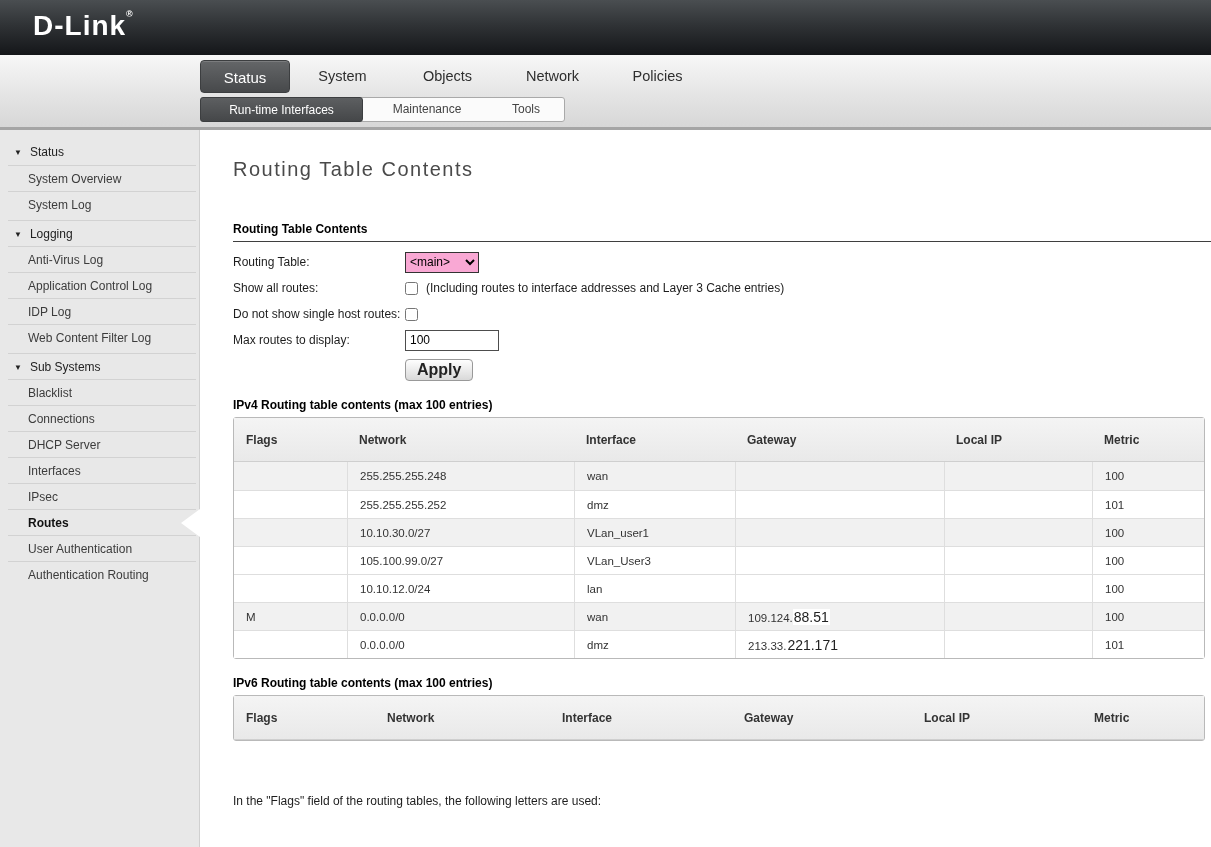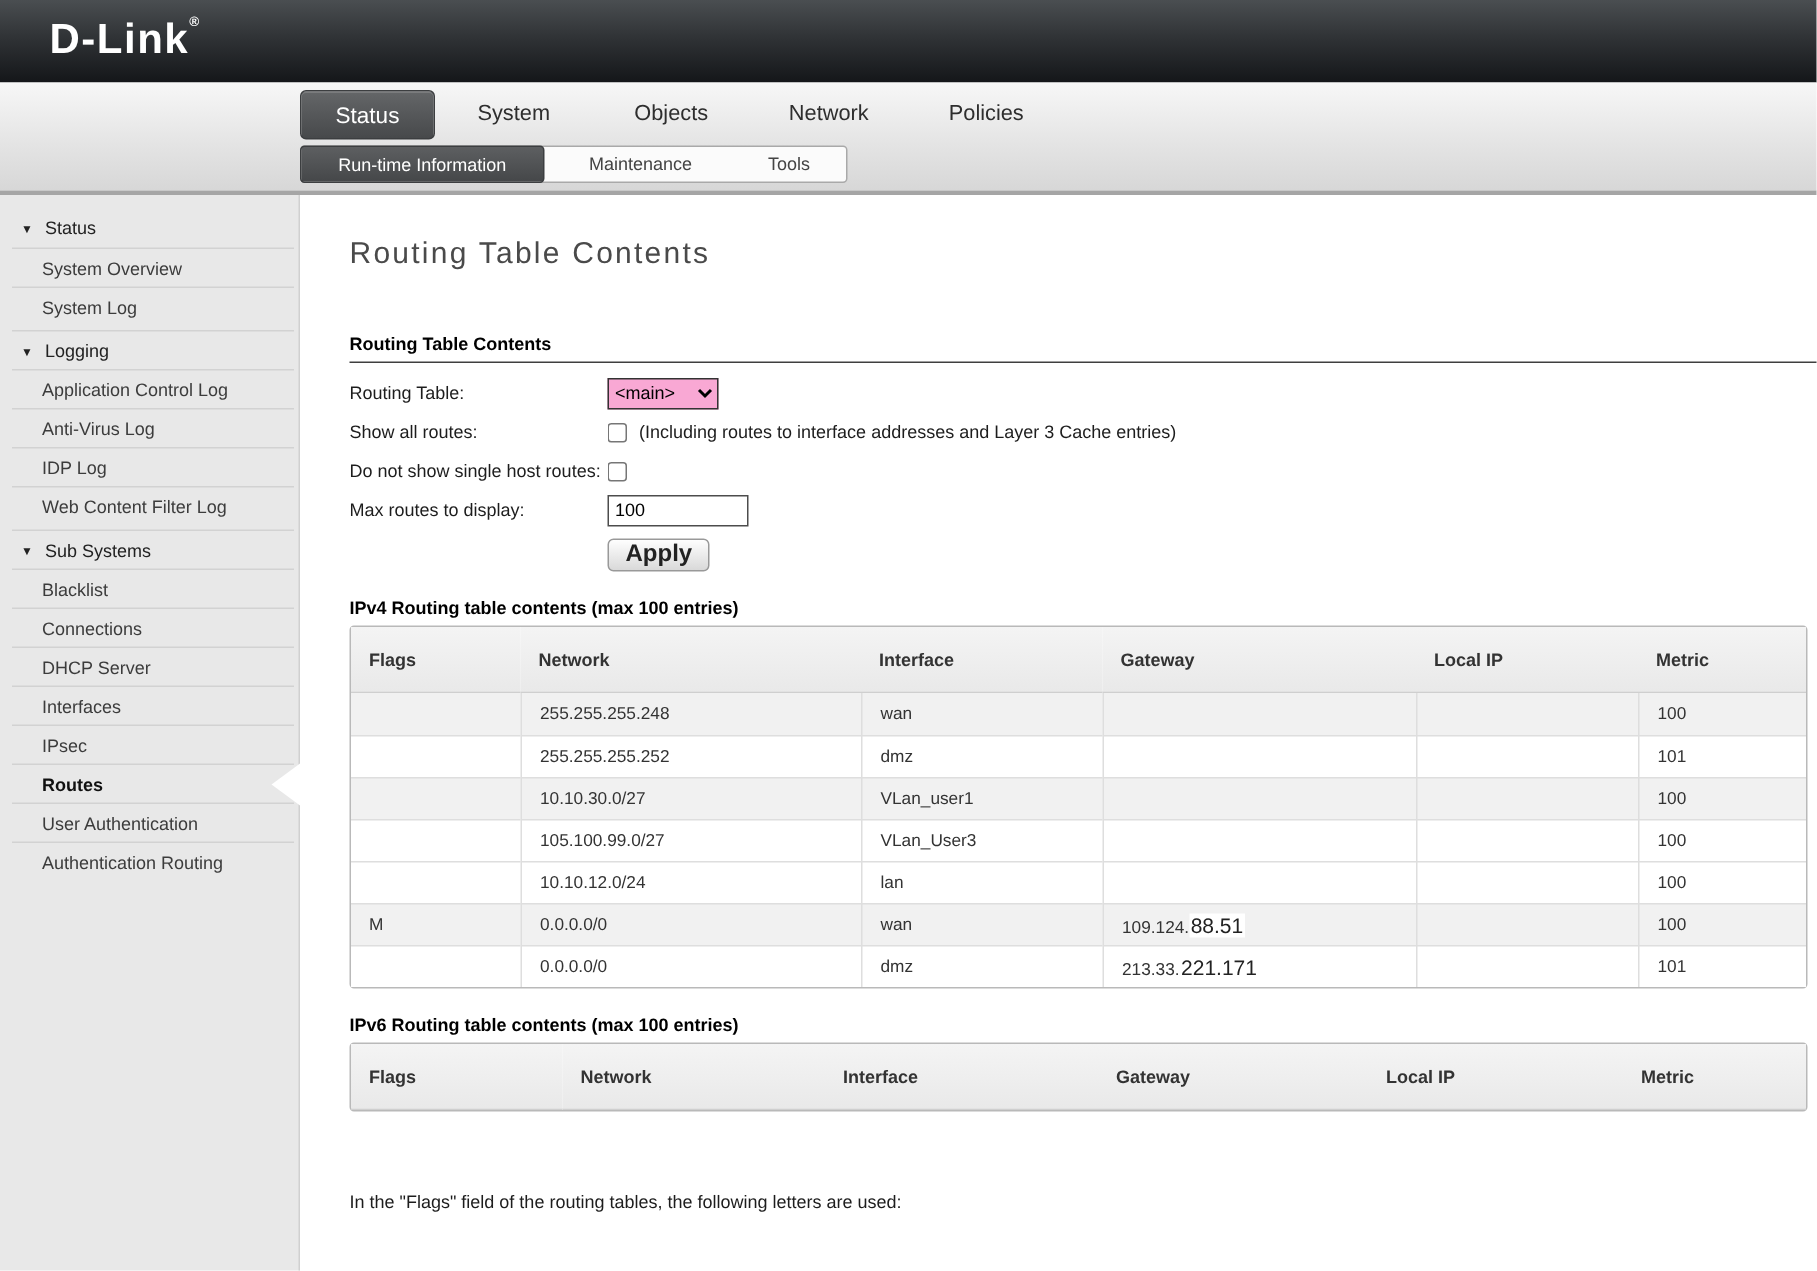--- a/index.html
+++ b/index.html
@@ -104,34 +104,34 @@
 
 <div class="band">
   <div class="tabs">
     <div class="tab active">Status</div>
     <div class="tab">System</div>
     <div class="tab">Objects</div>
     <div class="tab">Network</div>
     <div class="tab">Policies</div>
   </div>
   <div class="subtabs">
-    <div class="subtab active">Run-time Information</div>
+    <div class="subtab active">Run-time Interfaces</div>
     <div class="subtab m">Maintenance</div>
     <div class="subtab t">Tools</div>
   </div>
 </div>
 
 <div class="sidebar">
   <div class="side-row side-header"><span class="tri">▼</span><span>Status</span></div>
   <div class="side-row side-item">System Overview</div>
 
   <div class="side-row side-item">System Log</div>
   <div class="side-row side-header"><span class="tri">▼</span><span>Logging</span></div>
+  <div class="side-row side-item">Anti-Virus Log</div>
   <div class="side-row side-item">Application Control Log</div>
-  <div class="side-row side-item">Anti-Virus Log</div>
   <div class="side-row side-item">IDP Log</div>
   <div class="side-row side-item">Web Content Filter Log</div>
 
   <div class="side-row side-header"><span class="tri">▼</span><span>Sub Systems</span></div>
   <div class="side-row side-item">Blacklist</div>
   <div class="side-row side-item">Connections</div>
   <div class="side-row side-item">DHCP Server</div>
   <div class="side-row side-item">Interfaces</div>
   <div class="side-row side-item">IPsec</div>
   <div class="side-row side-item active">Routes</div>

